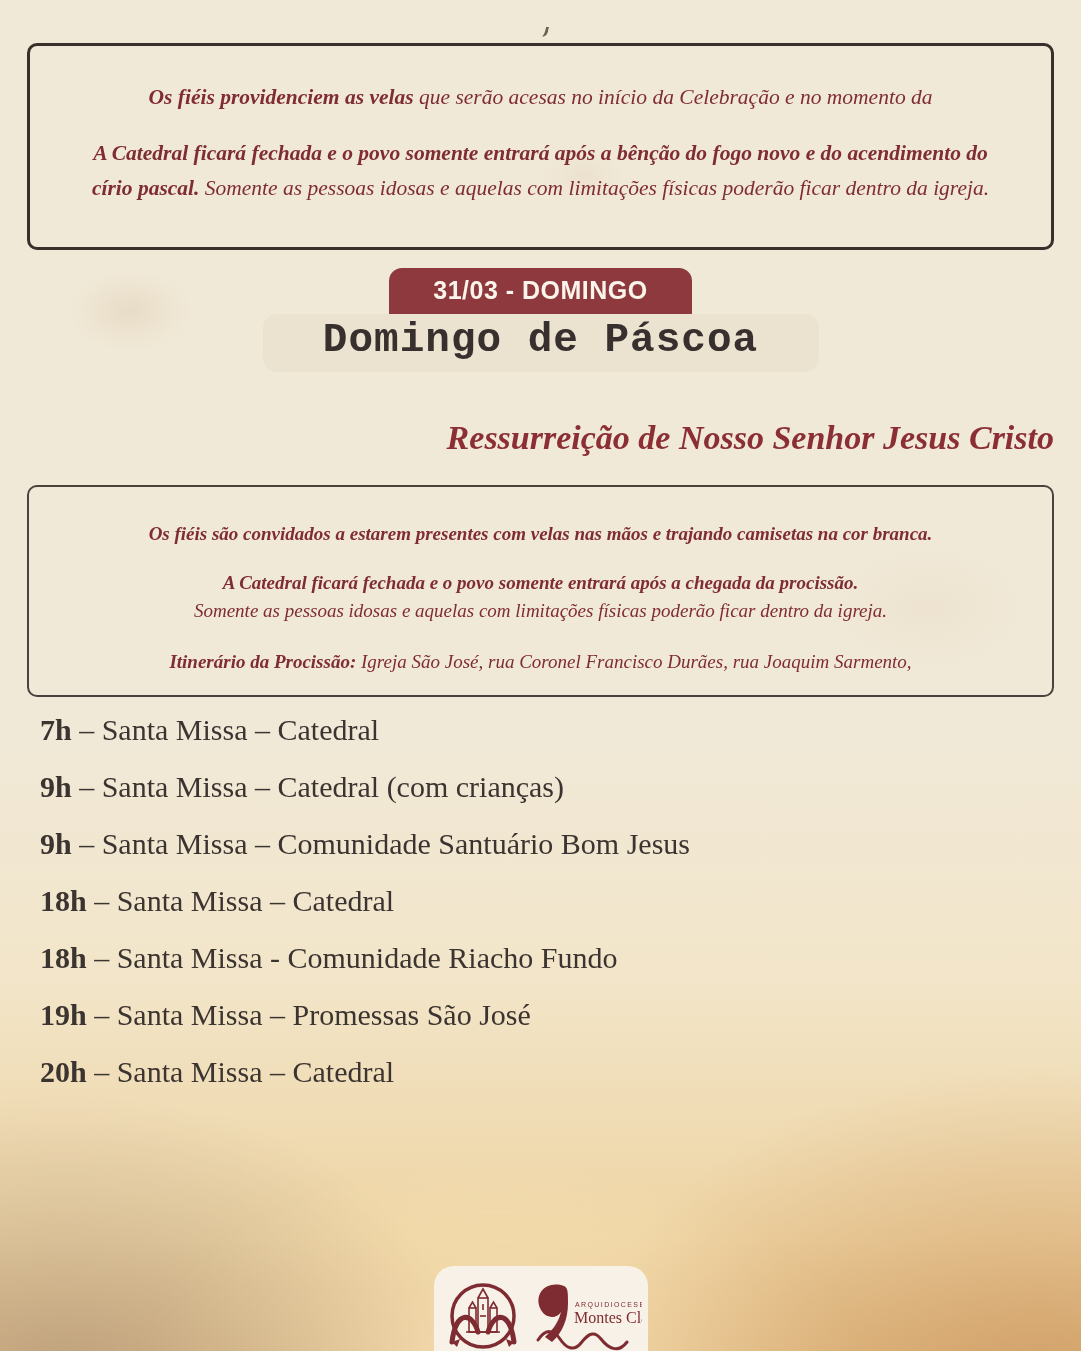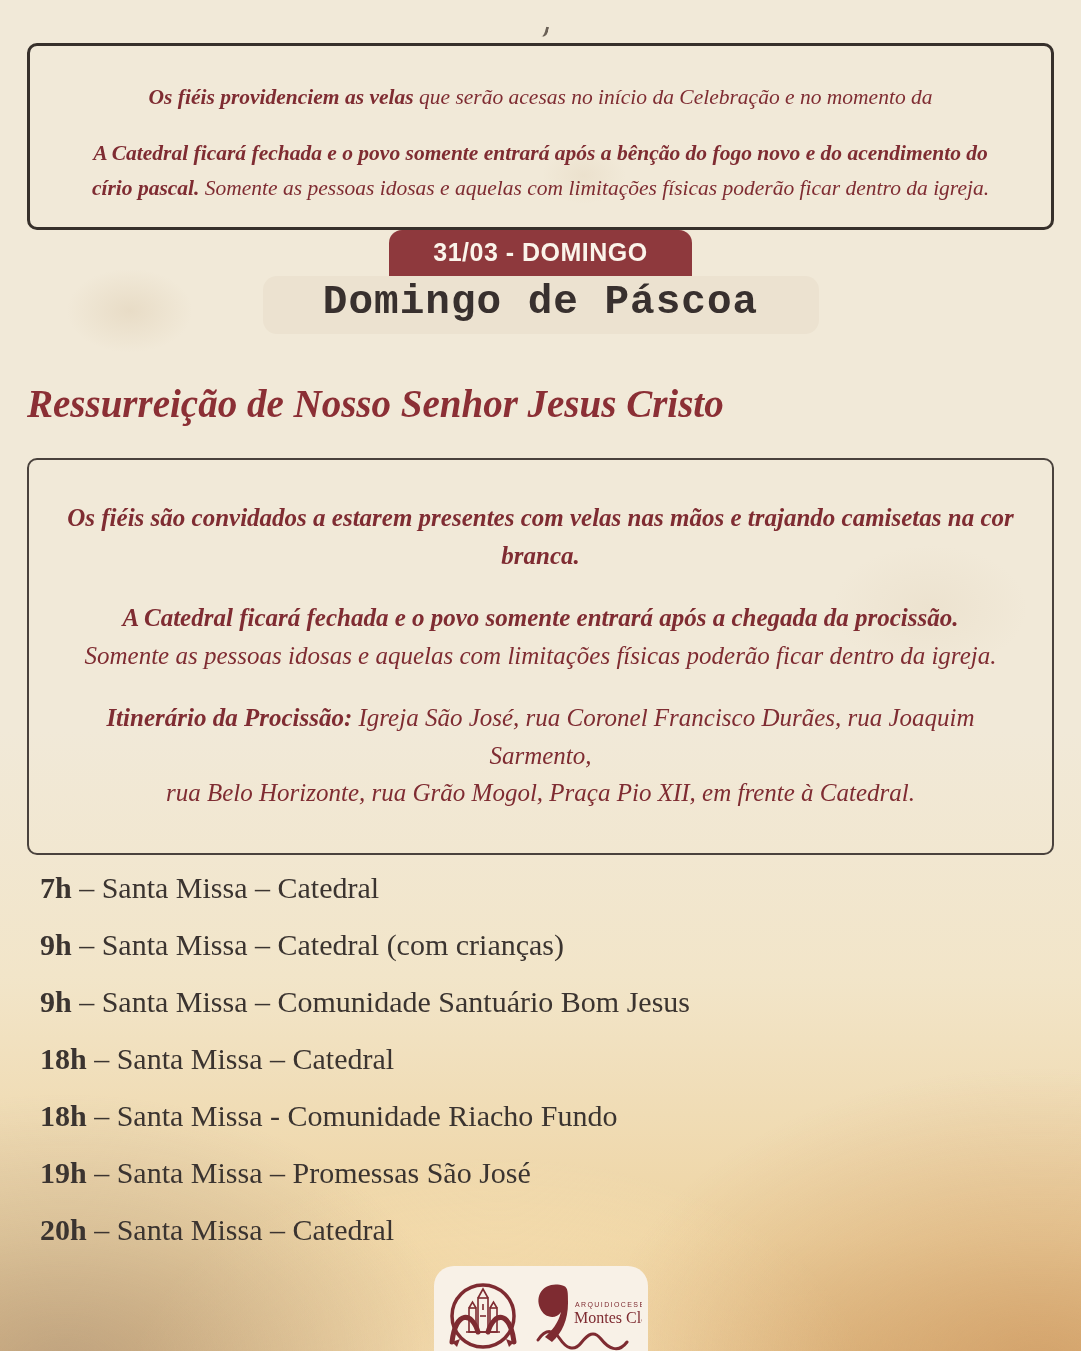--- a/index.html
+++ b/index.html
@@ -22,46 +22,46 @@
   }
   .speck { position:absolute; top:26px; left:540px; width:5px; height:11px;
     border-right:3px solid #4a4037; border-radius:0 0 6px 0; transform:rotate(14deg); opacity:.8; }
 
   .content { position:relative; padding:43px 27px 0; box-sizing:border-box; }
 
   .notice {
     border-radius:10px; color:#7f2c32; font-style:italic; text-align:center; box-sizing:border-box;
   }
   .notice b { font-weight:bold; }
-  .notice-1 { border:3px solid #37302b; padding:12px 42px 0; font-size:21.5px; line-height:1.62; }
+  .notice-1 { border:3px solid #37302b; padding:12px 42px 20px; font-size:21.5px; line-height:1.62; }
   .notice-1 .p2 { margin-top:16px; }
 
-  .day-header { text-align:center; margin-top:0; }
+  .day-header { text-align:center; margin-top:18px; }
   .day-badge {
     display:block; width:fit-content; margin:0 auto;
     background:#8e393d; color:#fbf4ea;
     font-family:"Liberation Sans", sans-serif; font-weight:bold; font-size:25px; letter-spacing:.5px;
     padding:8px 44px 9px; border-radius:13px 13px 0 0;
   }
   .day-title-box {
     width:556px; margin:0 auto; background:#ece2d0; border-radius:14px;
     padding:4px 0 8px;
   }
   .day-title { font-size:41px; font-weight:600; color:#38302e; letter-spacing:1px; line-height:1.12;font-family:Liberation Mono, monospace; }
 
-  .subtitle { margin-top:47px; text-align:left; font-size:39px; font-weight:bold; font-style:italic; color:#8b2f35; }
+  .subtitle { margin-top:47px; text-align:right; font-size:34px; font-weight:bold; font-style:italic; color:#8b2f35; }
 
   .procession {
     margin:10px 0 0; font-size:29.5px; color:#3a332f; line-height:1.6;
     text-align:justify; word-spacing:.2em;
   }
   .procession .time { font-weight:bold; }
   .procession .em { font-style:italic; }
 
-  .notice-2 { margin-top:8px; border:2px solid #4a423d; padding:14px 34px 16px; font-size:25px; line-height:1.5; }
+  .notice-2 { margin-top:8px; border:2px solid #4a423d; padding:14px 34px 0; font-size:19px; line-height:1.5; }
   .notice-2 .p2 { margin-top:20px; }
   .notice-2 .p3 { margin-top:22px; }
 
   .schedule { list-style:none; margin:18px 13px 0; padding:0; font-size:30px; color:#3b3430; }
   .schedule li { margin-bottom:27px; line-height:1; }
   .schedule b { font-weight:bold; }
 
   .footer-card {
     position:absolute; left:50%; top:1266px; transform:translateX(-50%);
     width:214px; height:120px; background:#f8f1e7; border-radius:20px;
@@ -94,21 +94,20 @@
 
     <h2 class="subtitle">Ressurreição de Nosso Senhor Jesus Cristo</h2>
 
 
     <section class="notice notice-2">
       <p class="p1"><b>Os fiéis são convidados a estarem presentes com velas nas mãos e trajando camisetas na cor branca.</b></p>
       <p class="p2"><b>A Catedral ficará fechada e o povo somente entrará após a chegada da procissão.</b><br>
         <span>Somente as pessoas idosas e aquelas com limitações físicas poderão ficar dentro da igreja.</span>
       </p>
       <p class="p3"><b>Itinerário da Procissão:</b><span> Igreja São José, rua Coronel Francisco Durães, rua Joaquim Sarmento,</span><br>
-        <span>rua Belo Horizonte, rua Grão Mogol, Praça Pio XII, em frente à Catedral.</span>
       </p>
     </section>
 
     <ul class="schedule">
       <li><b>7h</b><span> – Santa Missa – Catedral</span></li>
       <li><b>9h</b><span> – Santa Missa – Catedral (com crianças)</span></li>
       <li><b>9h</b><span> – Santa Missa – Comunidade Santuário Bom Jesus</span></li>
       <li><b>18h</b><span> – Santa Missa – Catedral</span></li>
       <li><b>18h</b><span> – Santa Missa - Comunidade Riacho Fundo</span></li>
       <li><b>19h</b><span> – Santa Missa – Promessas São José</span></li>

